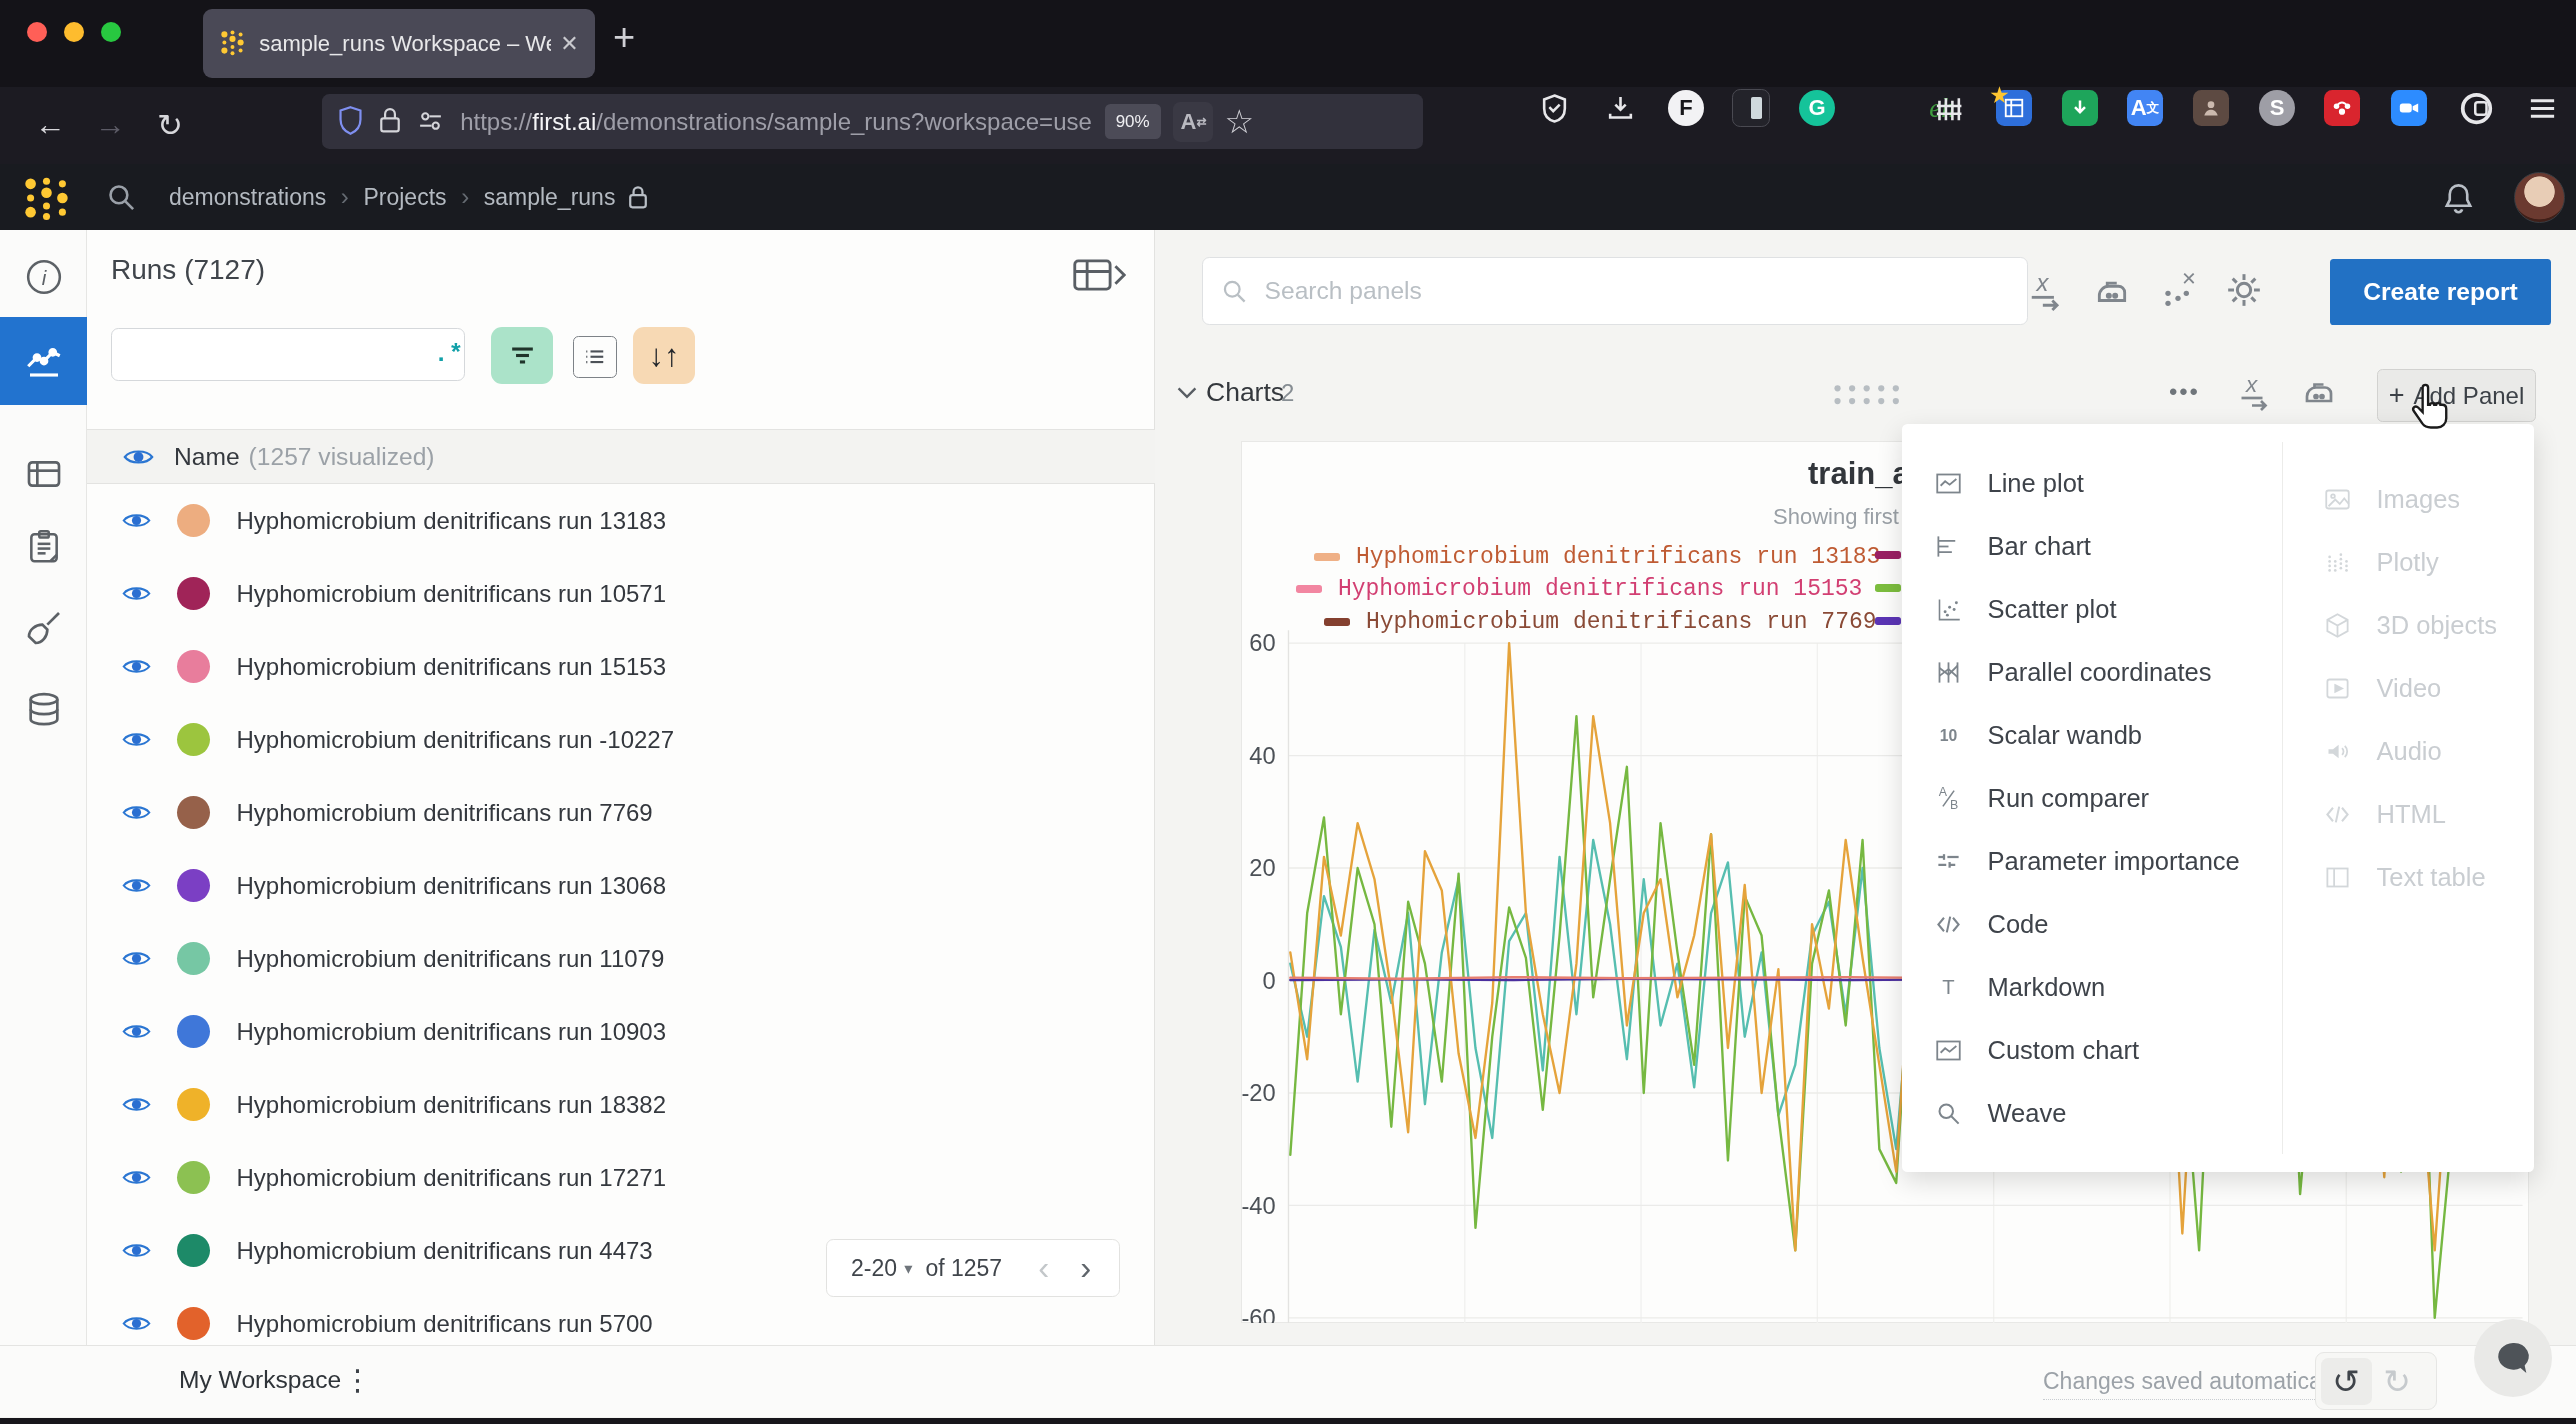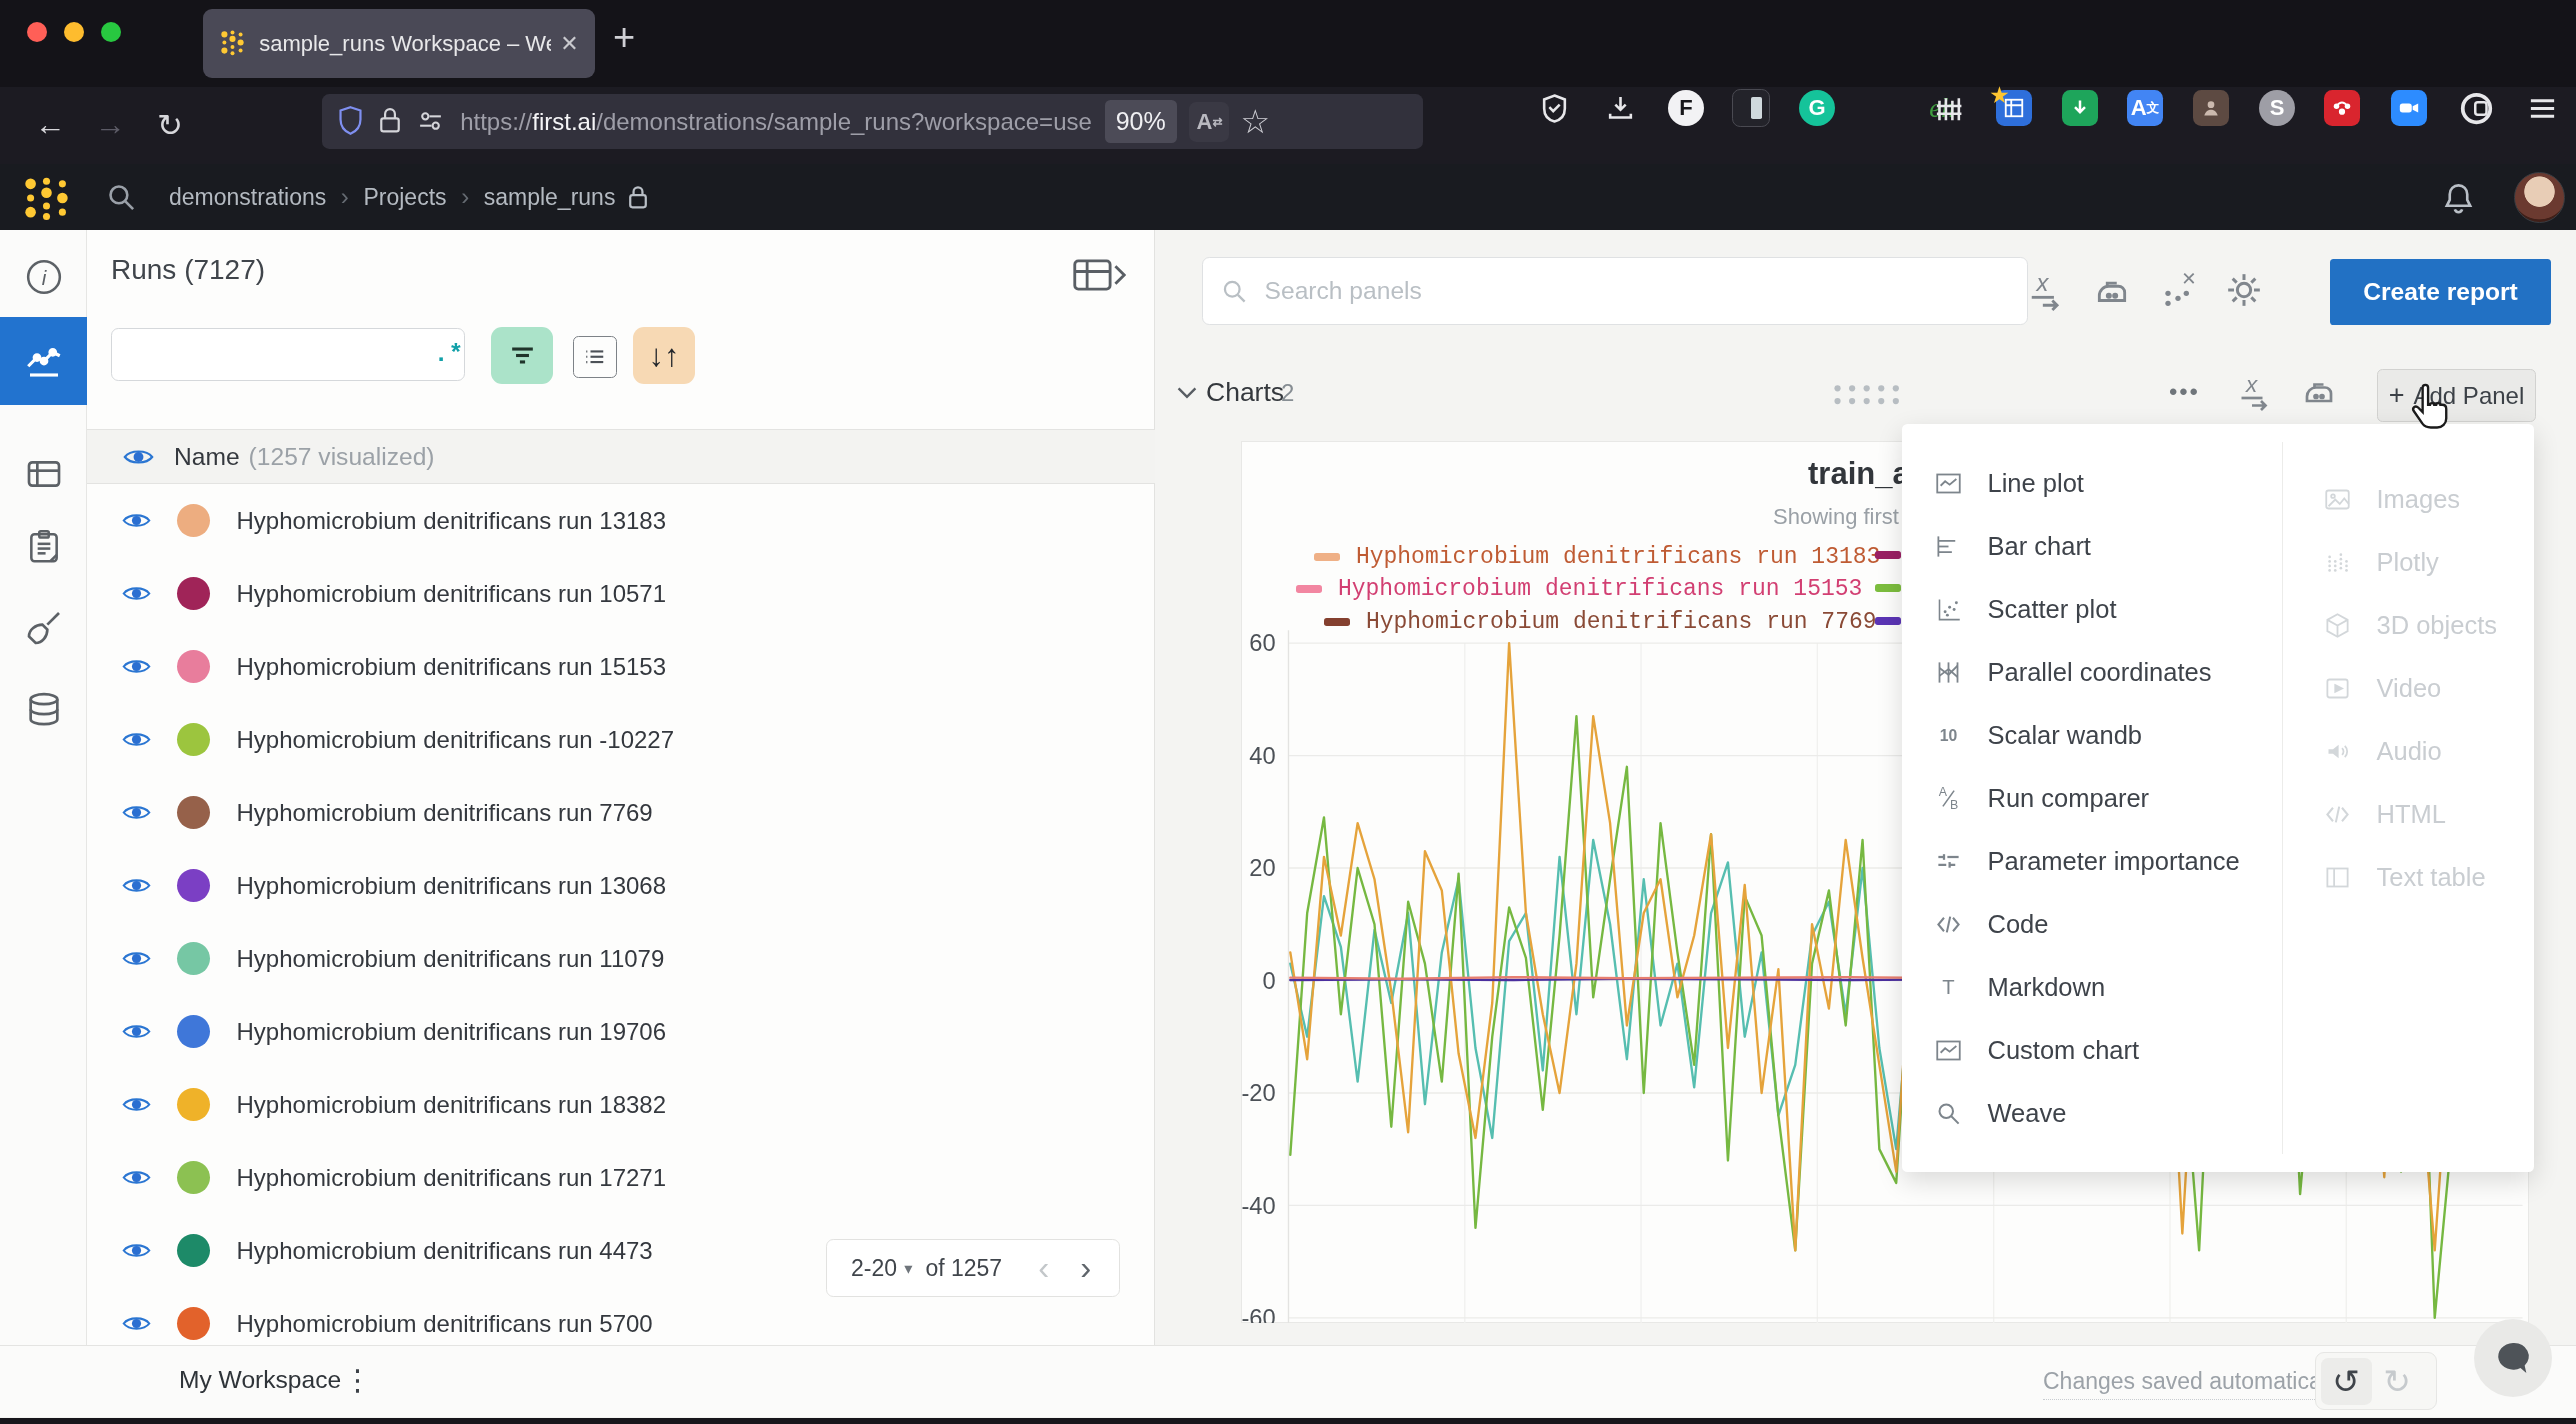--- a/index.html
+++ b/index.html
@@ -13,21 +13,21 @@
        display:flex;align-items:center;padding:0 16.4px;box-sizing:border-box;color:#e8e8ea;}
   .tab-title{font-size:22px;white-space:nowrap;overflow:hidden;flex:1;margin-left:12.8px;}
   .tab-close{font-size:22px;color:#c9c9ce;margin-left:9px;}
   .newtab{left:613px;top:16.4px;font-size:38px;color:#cfcfd4;}
   .toolbar{left:0;top:87px;width:2576px;height:78px;background:#1c1b22;}
   .navbtn{top:107px;font-size:31px;color:#d7d7db;}
   .urlbar{left:322px;top:94px;width:1101px;height:55px;background:#32313c;border-radius:7.3px;
           display:flex;align-items:center;padding:0 14.6px;box-sizing:border-box;}
   .url-text{font-size:24px;color:#9e9ea8;white-space:nowrap;overflow:hidden;}
   .url-host{color:#f5f5f7;}
-  .zoom-badge{background:#4c4b57;border-radius:5.5px;color:#f0f0f3;font-size:25px;
+  .zoom-badge{background:#4c4b57;border-radius:5.5px;color:#f0f0f3;font-size:17px;
               padding:7.3px 11px;margin-left:12.8px;}
   .ext{top:88px;width:40px;height:40px;display:flex;align-items:center;justify-content:center;}
   .ext-tile{width:36px;height:36px;border-radius:8.2px;display:flex;align-items:center;
             justify-content:center;font-size:22px;font-weight:bold;}
   
   .wnav{left:0;top:164px;width:2576px;height:66px;background:#191b20;}
   .crumb{font-size:23px;color:#b4bac1;}
   .crumb-sep{font-size:24px;color:#656b72;margin:0 14.6px;}
   
   .sidebar{left:0;top:230px;width:87px;height:1116px;background:#fbfbfa;border-right:0.9px solid #e6e6e4;box-sizing:border-box;}
@@ -459,21 +459,21 @@
         <span class="run-name">Hyphomicrobium denitrificans run 11079</span>
       </div>
       <div class="run-row">
         <span class="eye">
           <svg width="29" height="21" viewBox="0 0 34 24">
             <path d="M2 12 C8 4 26 4 32 12 C26 20 8 20 2 12 Z" fill="none" stroke="#2b76d2" stroke-width="2.4"></path>
             <circle cx="17" cy="12" r="5.4" fill="#2b6fd1"></circle>
           </svg>
         </span>
         <span class="dot" style="background: rgb(63, 119, 217);"></span>
-        <span class="run-name">Hyphomicrobium denitrificans run 19706</span>
+        <span class="run-name">Hyphomicrobium denitrificans run 10903</span>
       </div>
       <div class="run-row">
         <span class="eye">
           <svg width="29" height="21" viewBox="0 0 34 24">
             <path d="M2 12 C8 4 26 4 32 12 C26 20 8 20 2 12 Z" fill="none" stroke="#2b76d2" stroke-width="2.4"></path>
             <circle cx="17" cy="12" r="5.4" fill="#2b6fd1"></circle>
           </svg>
         </span>
         <span class="dot" style="background: rgb(239, 178, 41);"></span>
         <span class="run-name">Hyphomicrobium denitrificans run 18382</span>

